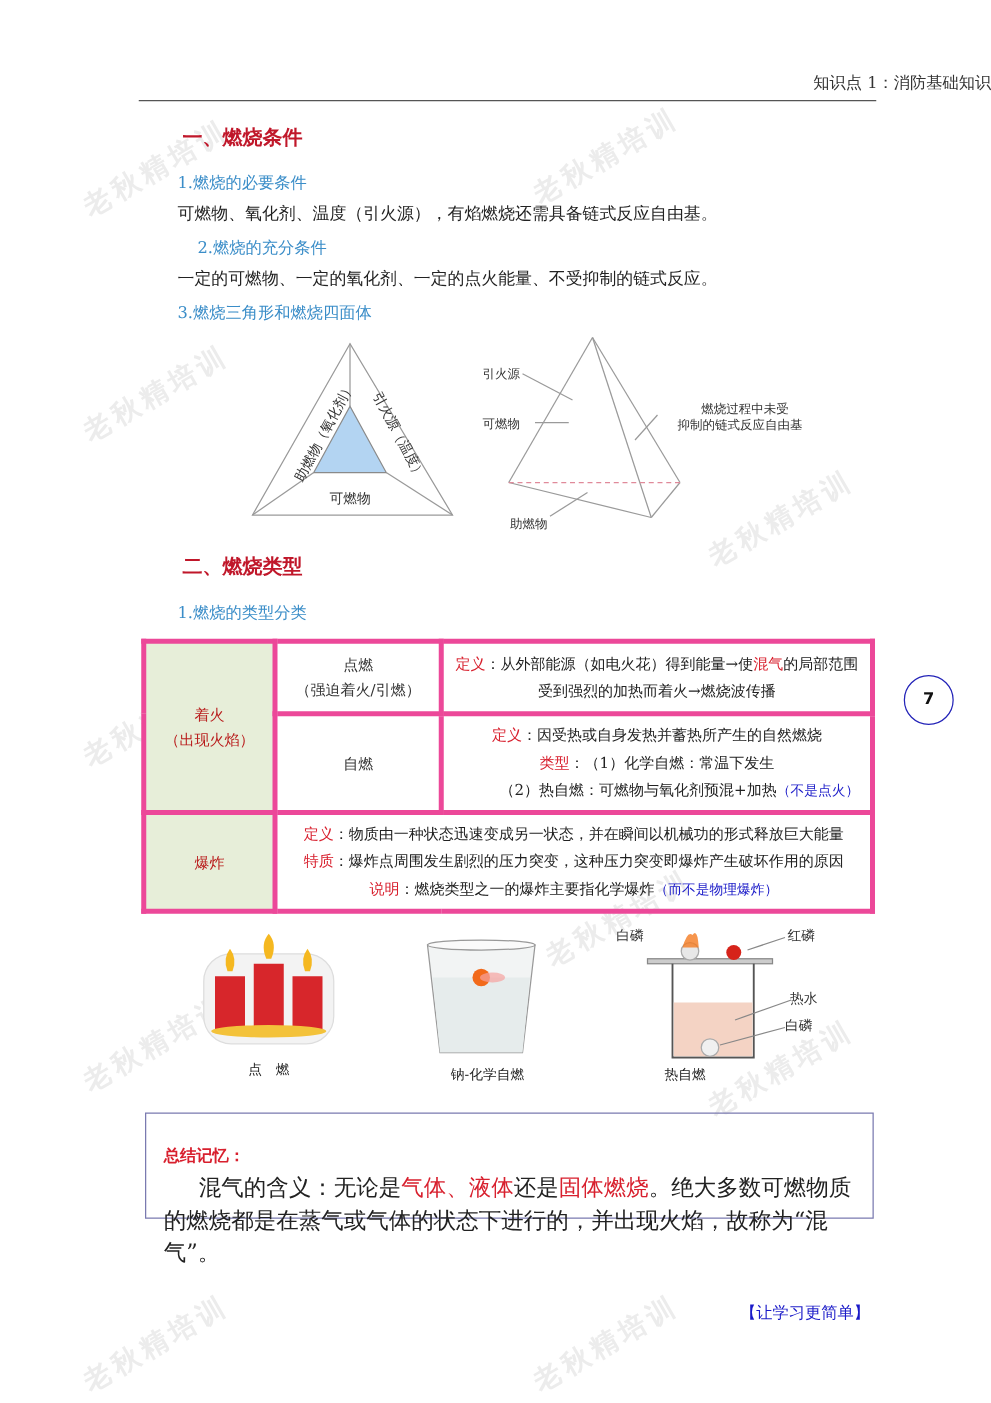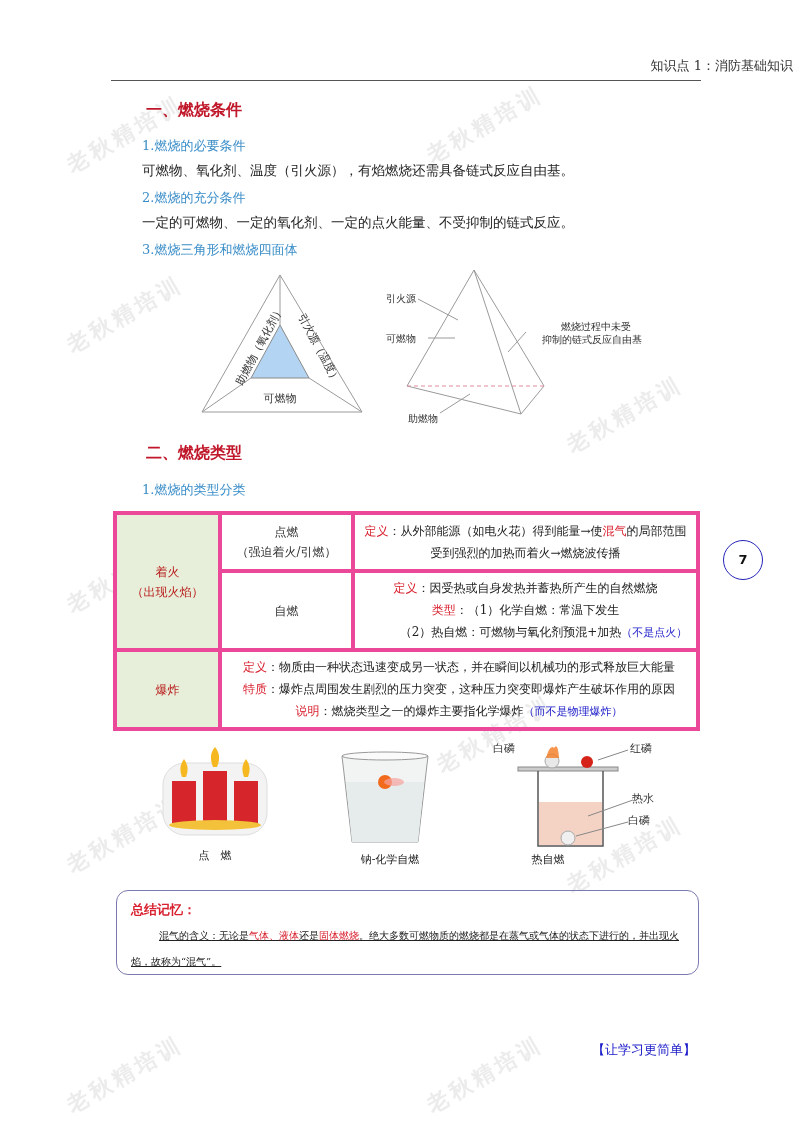--- a/index.html
+++ b/index.html
@@ -28,23 +28,23 @@
   .red { color: #d8202e; }
   .blue { color: #1a1ac8; font-family: "DejaVu Sans Mono", monospace; font-size: 11px; }
 
   .page-badge { position: absolute; left: 723px; top: 540px; width: 40px; height: 40px; border: 1.5px solid #2424b8;
     border-radius: 50%; text-align: center; line-height: 38px; font-size: 13px; font-weight: bold; color: #111; font-family: "DejaVu Sans", sans-serif; }
 
   .pic { position: absolute; }
   .pic-caption { position: absolute; font-size: 11px; color: #222; text-align: center; }
 
   .summary { position: absolute; left: 116px; top: 890px; width: 583px; height: 85px; border: 1px solid #7a7ab0;
-    border-radius: 12px; padding: 10px 14px; }
+    border-radius: 0; padding: 25px 14px; }
   .summary-title { font-size: 13px; font-weight: bold; color: #d8202e; font-family: "DejaVu Sans", sans-serif; }
-  .summary-body { font-size: 10px; line-height: 26px; margin-top: 4px; text-indent: 28px; color: #222; text-decoration: underline; }
+  .summary-body { font-size: 18px; line-height: 26px; margin-top: 4px; text-indent: 28px; color: #222; }
 
   .footer-slogan { position: absolute; left: 592px; top: 1041px; font-size: 13px; color: #1a1ac8; }
 </style>
 </head>
 <body>
 
 <div class="watermark" style="left:60px;top:120px;">老秋精培训</div>
 <div class="watermark" style="left:420px;top:110px;">老秋精培训</div>
 <div class="watermark" style="left:60px;top:300px;">老秋精培训</div>
 <div class="watermark" style="left:560px;top:400px;">老秋精培训</div>
@@ -54,21 +54,21 @@
 <div class="watermark" style="left:560px;top:840px;">老秋精培训</div>
 <div class="watermark" style="left:60px;top:1060px;">老秋精培训</div>
 <div class="watermark" style="left:420px;top:1060px;">老秋精培训</div>
 
 <div class="header-title">知识点 1：消防基础知识</div>
 <div class="header-rule"></div>
 
 <div class="h1" style="top:100px;">一、燃烧条件</div>
 <div class="h2" style="top:137px;">1.燃烧的必要条件</div>
 <div class="para" style="top:162px;">可燃物、氧化剂、温度（引火源），有焰燃烧还需具备链式反应自由基。</div>
-<div class="h2" style="top:189px;">2.燃烧的充分条件</div>
+<div class="h2" style="top:189px;margin-left:16px;">2.燃烧的充分条件</div>
 <div class="para" style="top:214px;">一定的可燃物、一定的氧化剂、一定的点火能量、不受抑制的链式反应。</div>
 <div class="h2" style="top:241px;">3.燃烧三角形和燃烧四面体</div>
 
 <div class="diagram" style="left:198px;top:268px;width:168px;height:150px;">
   <svg width="168" height="150" viewBox="0 0 168 150">
     <polygon points="82,7 4,144 164,144" fill="none" stroke="#9a9a9a" stroke-width="1"></polygon>
     <polygon points="82,57 53,110 111,110" fill="#b3d4f2" stroke="#8a8a8a" stroke-width="1"></polygon>
     <line x1="82" y1="7" x2="82" y2="57" stroke="#9a9a9a"></line>
     <line x1="4" y1="144" x2="53" y2="110" stroke="#9a9a9a"></line>
     <line x1="164" y1="144" x2="111" y2="110" stroke="#9a9a9a"></line>

